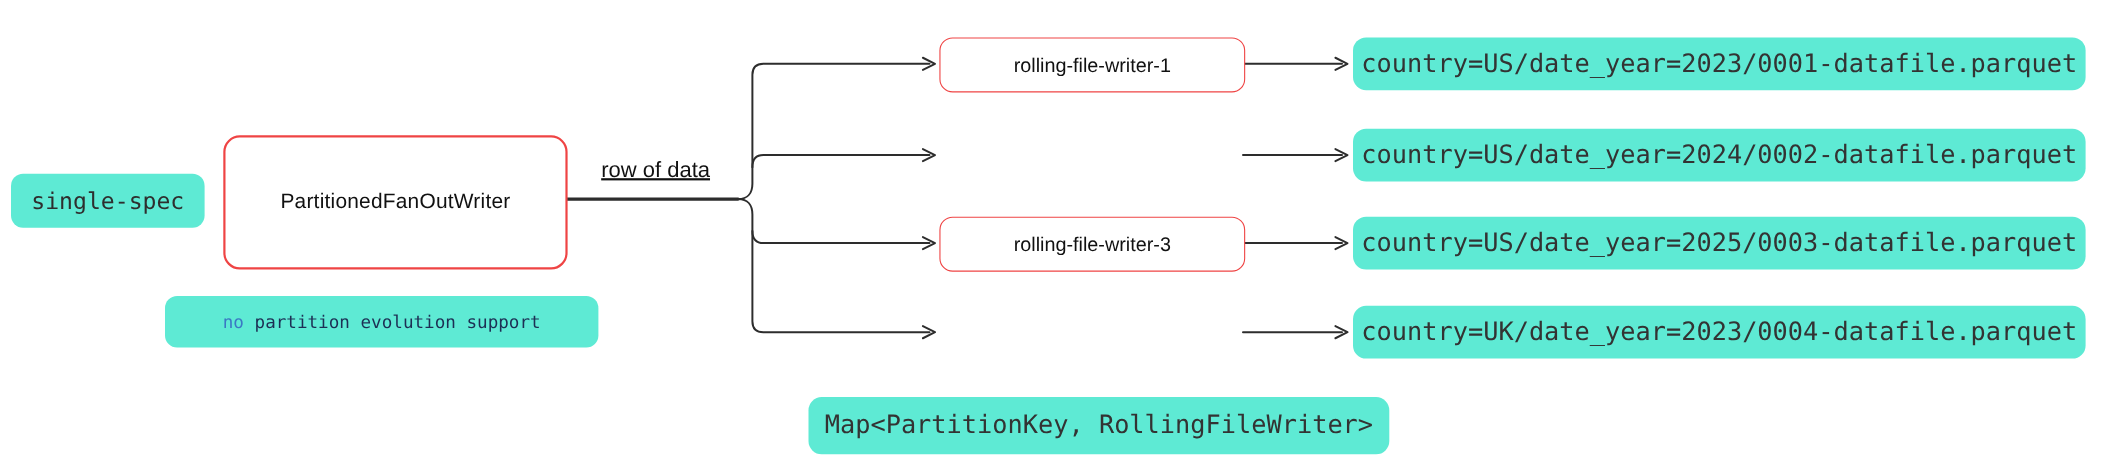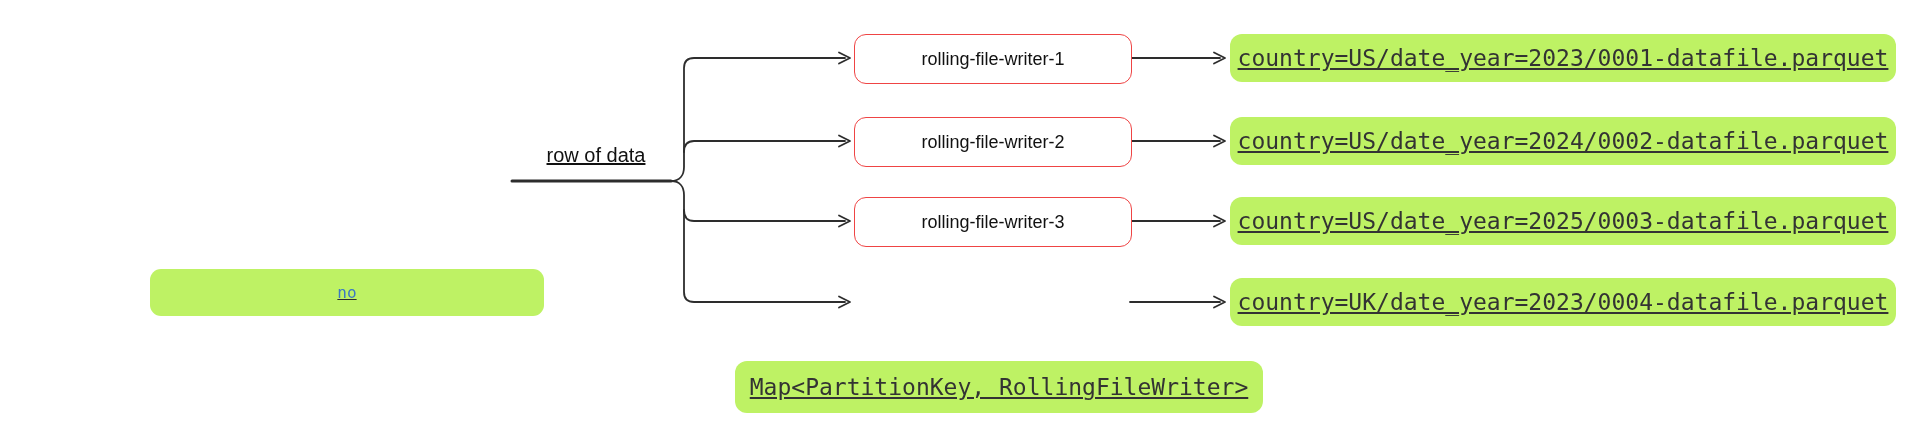--- a/index.html
+++ b/index.html
@@ -5,26 +5,25 @@
   html,body{margin:0;padding:0;background:#ffffff;}
   #stage{
     position:relative;
     width:1916px;height:428px;
     background:#ffffff;
     font-family:"Liberation Sans", sans-serif;
     overflow:hidden;
   }
   .abs{position:absolute;display:flex;align-items:center;justify-content:center;}
   .badge{
-    background:#bef264;
+    background:#5eead4;
     border-radius:11px;
     color:#2e2e2e;
     font-family:"DejaVu Sans Mono","Liberation Mono",monospace;
     white-space:pre;
-    text-decoration:underline;
   }
   .node{
     background:#ffffff;
     border:2px solid #ef4444;
     border-radius:12px;
     color:#111111;
   }
   .mainbox{
     border-radius:15px;
     font-size:19px;
@@ -77,32 +76,33 @@
     <path d="M 1130 58 H 1220"></path>
     <path d="M 1130 141 H 1220"></path>
     <path d="M 1130 221 H 1220"></path>
     <path d="M 1130 302 H 1220"></path>
     <path d="M 1214 52.5 L 1225 58 L 1214 63.5"></path>
     <path d="M 1214 135.5 L 1225 141 L 1214 146.5"></path>
     <path d="M 1214 215.5 L 1225 221 L 1214 226.5"></path>
     <path d="M 1214 296.5 L 1225 302 L 1214 307.5"></path>
   </svg>
 
+  <div class="abs badge" style="left:10px;top:158px;width:176px;height:49px;font-size:21px;">single-spec</div>
 
+  <div class="abs node mainbox" style="left:203px;top:123px;width:309px;height:118px;">PartitionedFanOutWriter</div>
 
   <div class="abs edge-label" style="left:512px;top:143px;width:168px;height:24px;">row of data</div>
 
   <div class="abs badge note-badge" style="left:150px;top:269px;width:394px;height:47px;">
-    <span class="note-hl">no</span>
+    <span class="note-hl">no</span><span class="note-rest"> partition evolution support</span>
   </div>
 
   <div class="abs node writerbox" style="left:854px;top:34px;width:276px;height:48px;">rolling-file-writer-1</div>
   <div class="abs badge filelabel" style="left:1230px;top:34px;width:666px;height:48px;">country=US/date_year=2023/0001-datafile.parquet</div>
 
-  <div class="abs node writerbox" style="left:854px;top:117px;width:276px;height:48px;">rolling-file-writer-2</div>
   <div class="abs badge filelabel" style="left:1230px;top:117px;width:666px;height:48px;">country=US/date_year=2024/0002-datafile.parquet</div>
 
   <div class="abs node writerbox" style="left:854px;top:197px;width:276px;height:48px;">rolling-file-writer-3</div>
   <div class="abs badge filelabel" style="left:1230px;top:197px;width:666px;height:48px;">country=US/date_year=2025/0003-datafile.parquet</div>
 
   <div class="abs badge filelabel" style="left:1230px;top:278px;width:666px;height:48px;">country=UK/date_year=2023/0004-datafile.parquet</div>
 
   <div class="abs badge maplabel" style="left:735px;top:361px;width:528px;height:52px;">Map&lt;PartitionKey, RollingFileWriter&gt;</div>
 
 </div>

